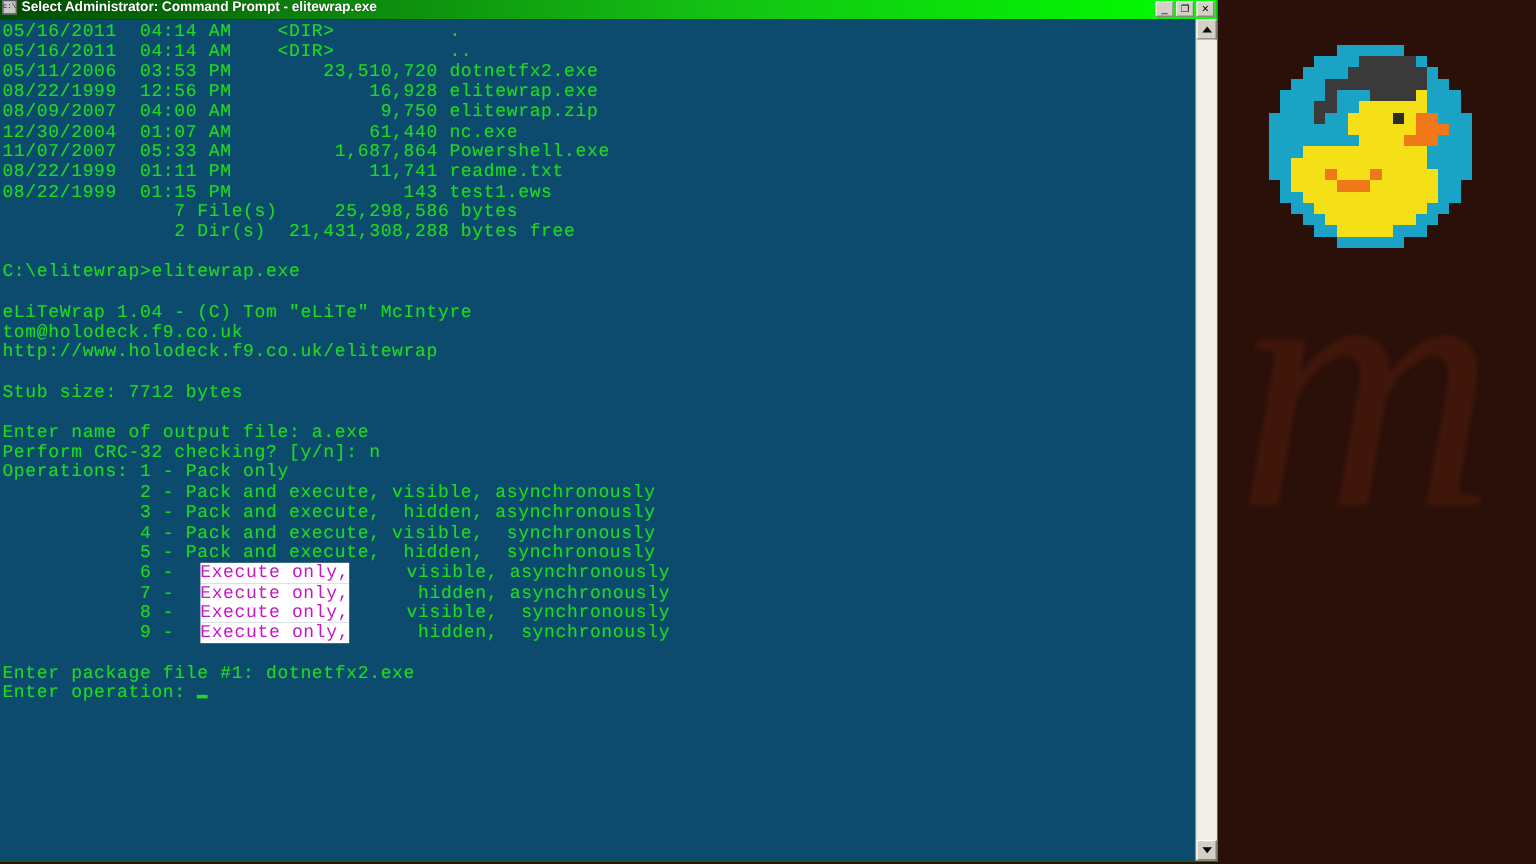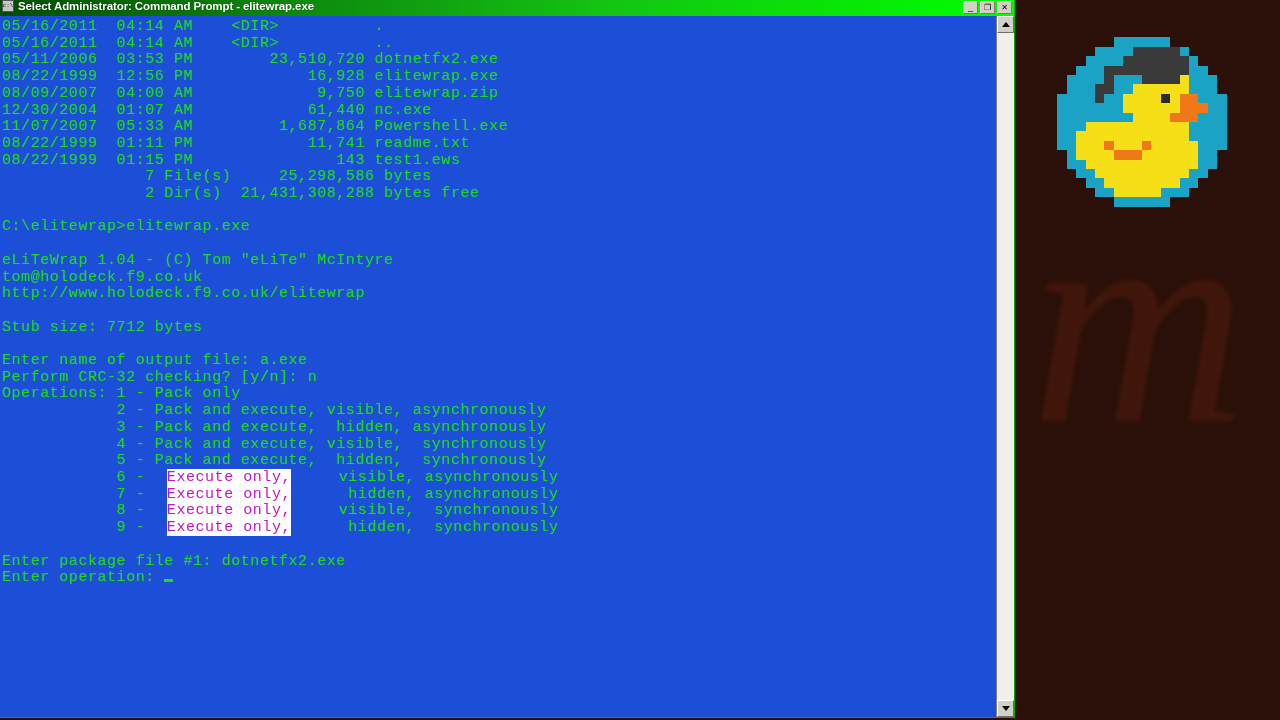--- a/index.html
+++ b/index.html
@@ -85,21 +85,21 @@
     font-size:9px; line-height:9px; color:#000;
     font-family:"Liberation Sans", sans-serif;
     padding-bottom:1px;
   }
   .win-btn.center { align-items:center; padding-bottom:0; font-size:8px; }
 
   
   #console-body {
     position:absolute;
     left:0; top:16px; right:18px; bottom:0;
-    background:#1d4ed8;
+    background:#0c4a6e;
     overflow:hidden;
   }
   #console-text {
     position:absolute;
     left:2px; top:3px;
     font-family:"Liberation Mono","DejaVu Sans Mono",monospace;
     font-size:15px;
     line-height:16.7px;
     color:#1fd81f;
     white-space:pre;

